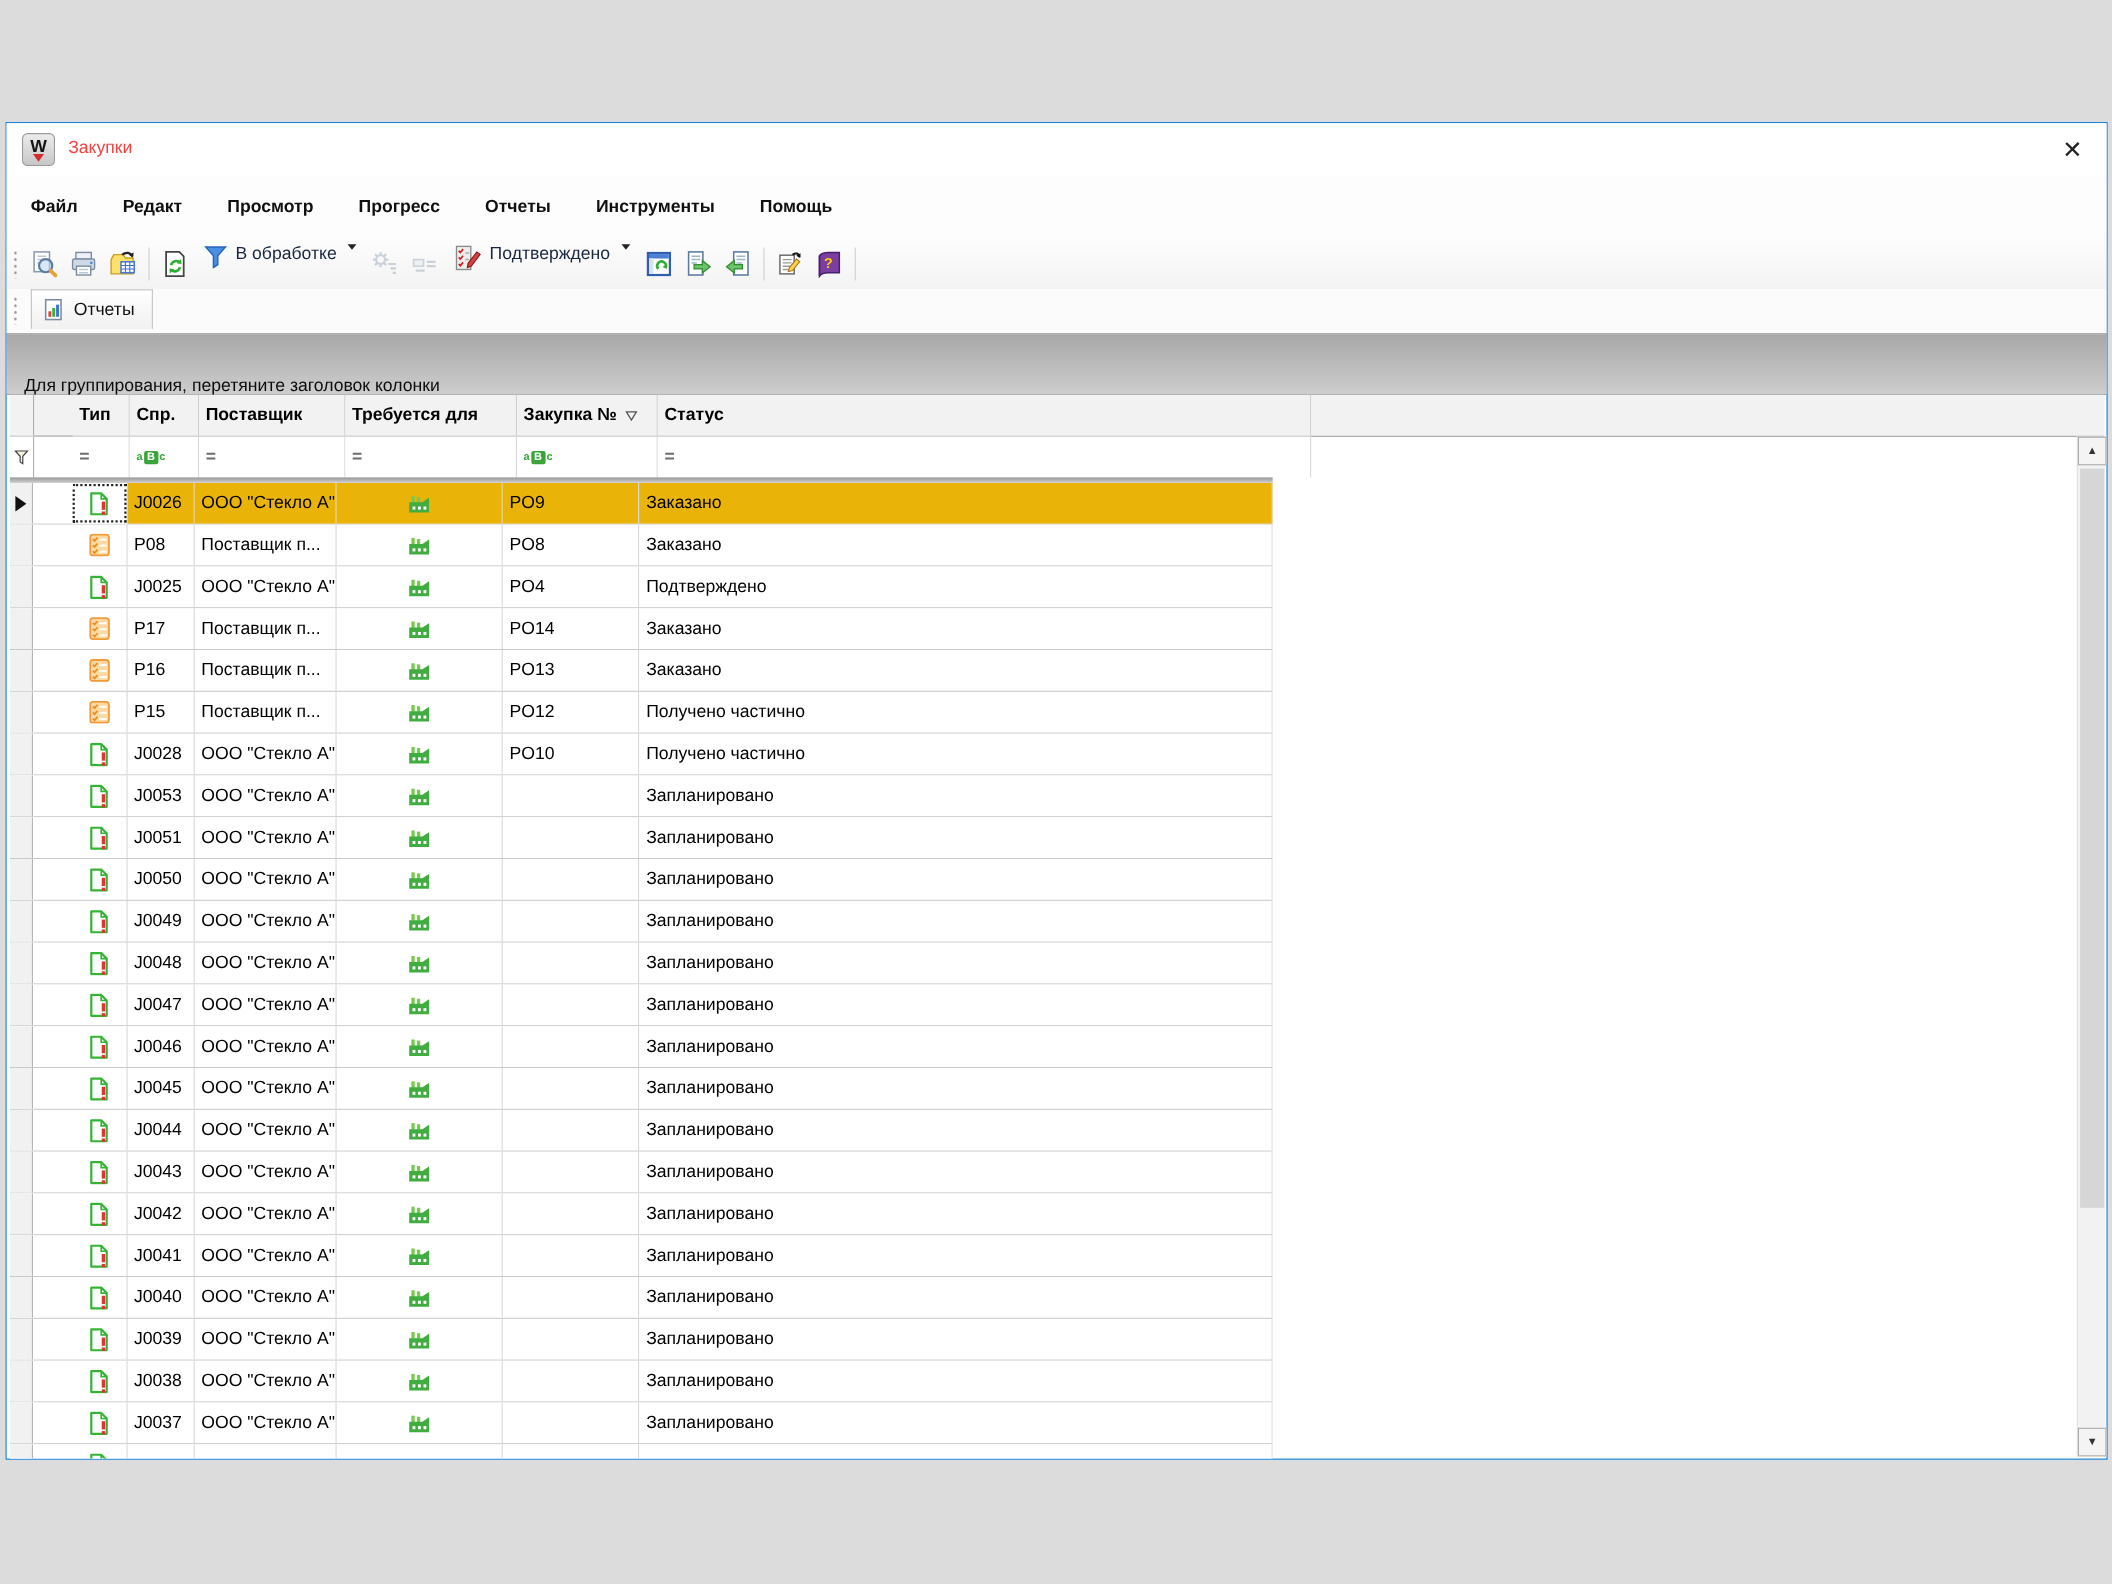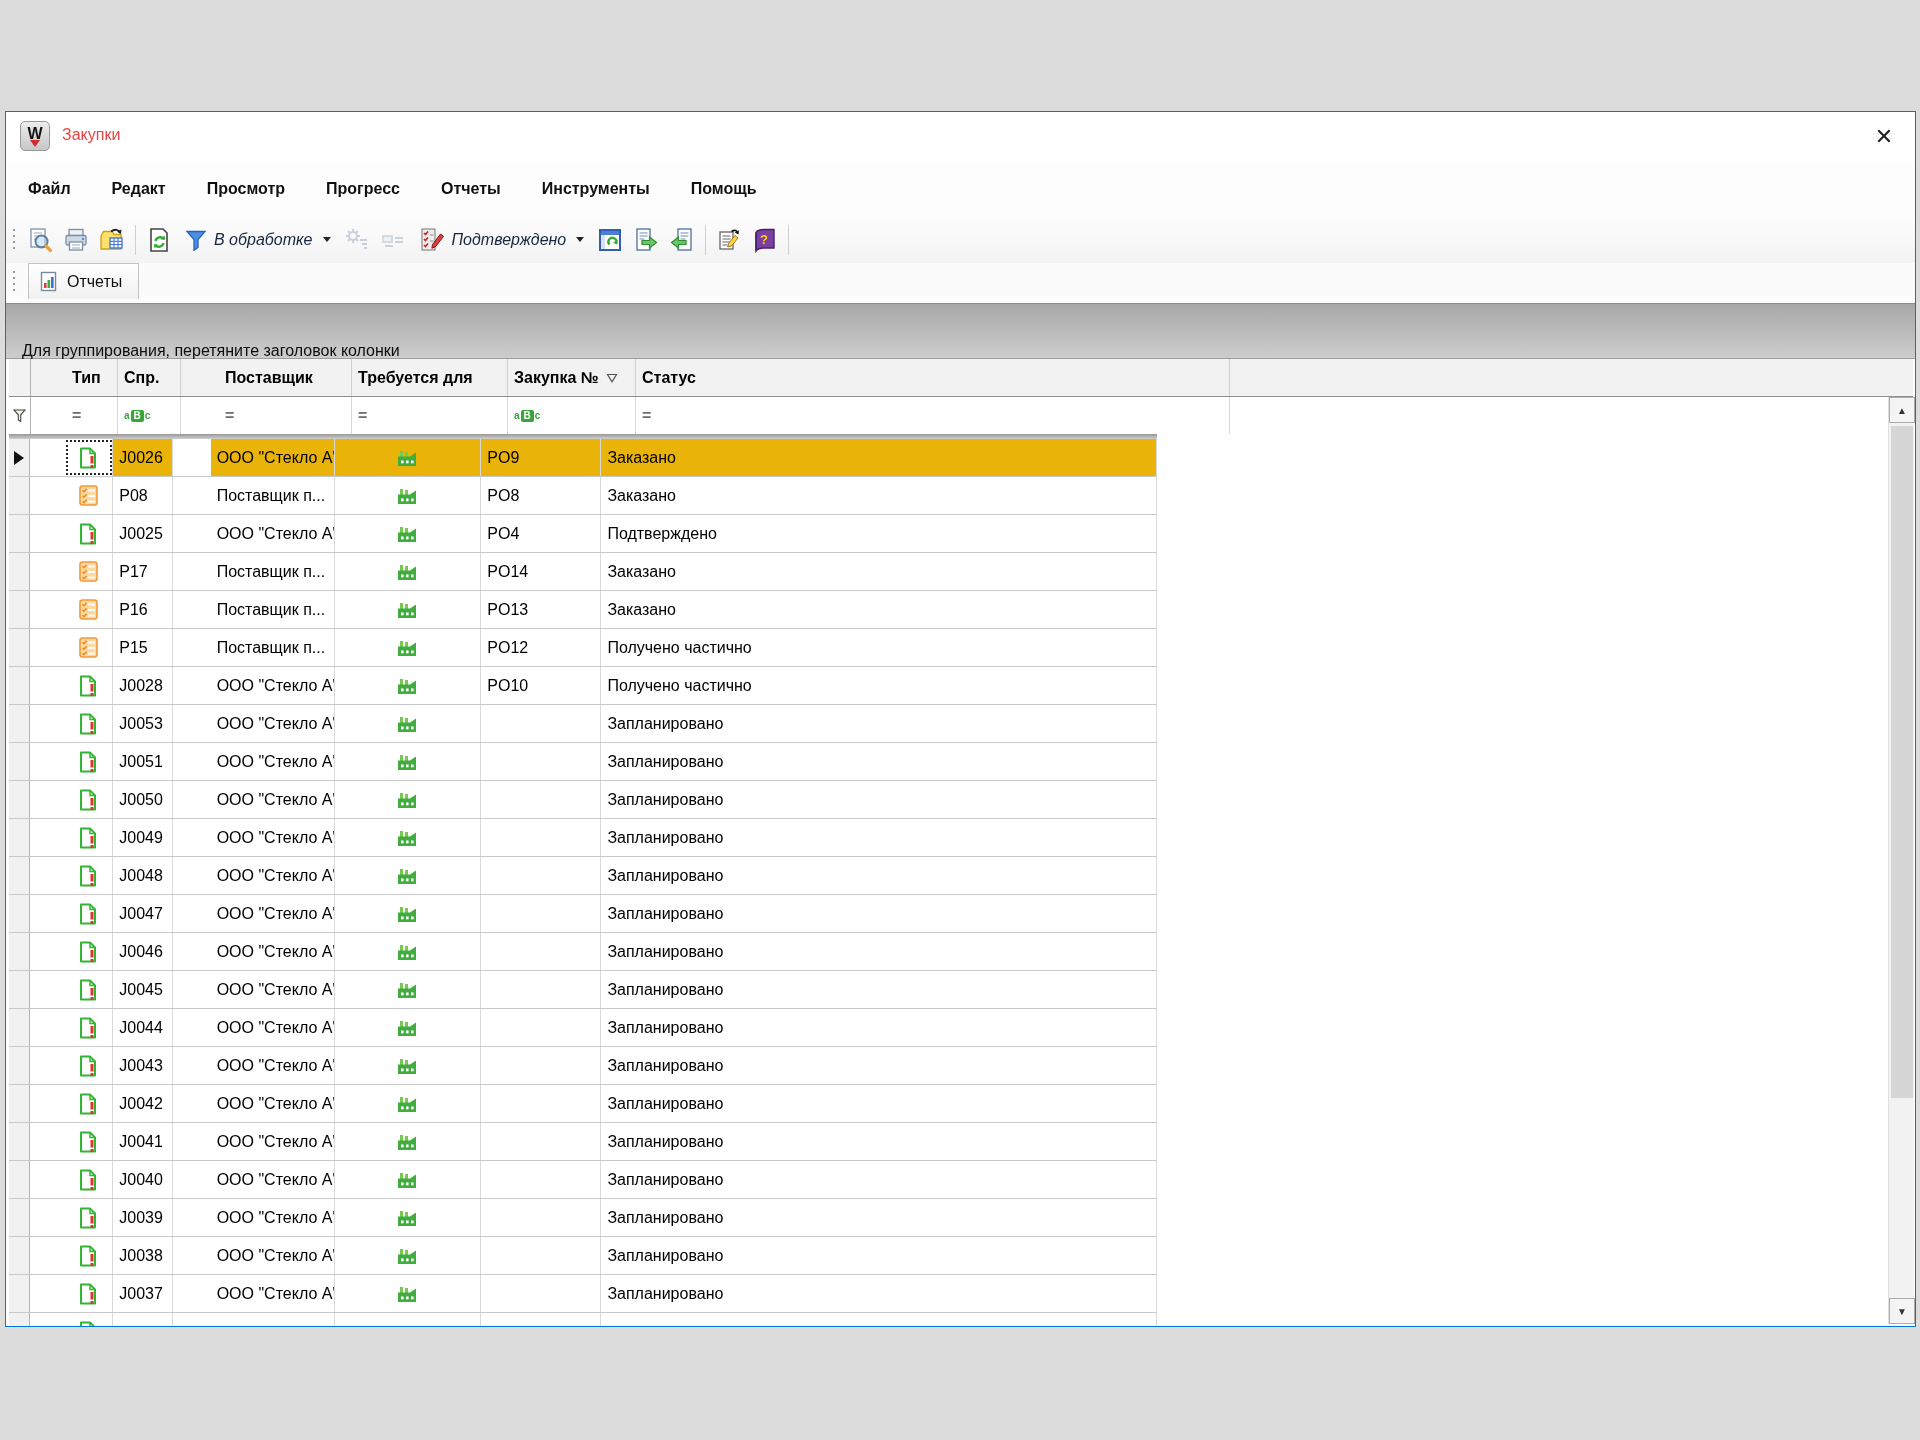--- a/index.html
+++ b/index.html
@@ -29,41 +29,41 @@
 
   
   .toolbar { position:absolute; left:0; right:0; top:104px; height:47px;
     background:linear-gradient(#fdfdfd,#f3f3f3); display:flex; align-items:center; padding-left:4px; }
   .grip { width:4px; height:26px; margin:0 6px 0 2px;
     background-image:radial-gradient(circle,#9a9a9a 1px,transparent 1.3px);
     background-size:4px 6px; background-repeat:repeat-y; }
   .tb-btn { width:36px; height:36px; display:flex; align-items:center; justify-content:center; }
   .tb-btn.disabled { opacity:.45; }
   .tb-sep { width:1px; height:30px; background:#cfcfcf; margin:0 5px; }
-  .tb-combo { display:flex; align-items:center; gap:7px; padding:0 8px; height:36px;font-style:italic; }
+  .tb-combo { display:flex; align-items:flex-start; gap:7px; padding:0 8px; height:36px; }
   .tb-label { font-size:16px; color:#16273f; white-space:nowrap; }
   .dd-arrow { width:0; height:0; border-left:4px solid transparent; border-right:4px solid transparent;
     border-top:5px solid #222; margin-left:3px; }
 
   
   .tabstrip { position:absolute; left:0; right:0; top:151px; height:40px; background:#fbfbfb;
     display:flex; align-items:flex-start; padding-left:4px; }
   .tab { margin-left:6px; height:36px; display:flex; align-items:center; gap:8px; padding:0 16px 0 10px;
     background:linear-gradient(#ffffff,#f1f1f1); border:1px solid #c3c3c3; border-bottom:none; }
   .tab-label { font-size:16px; color:#111; }
 
   
   .groupbar { position:absolute; left:0; right:0; top:191px; height:56px;
     background:linear-gradient(#a8a8a8,#cdcdcd); border-top:1px solid #8d8d8d;
     border-bottom:1px solid #9d9d9d; display:flex; align-items:center; padding-left:16px; }
   .groupbar-text { font-size:16px; color:#0d0d0d;margin-top:40px; }
 
   
   .col-sel { width:22px; } .col-type { width:52px;margin-left:35px; } .col-ref { width:63px; }
-  .col-sup { width:133px;margin-left:38px; } .col-req { width:156px; } .col-po { width:128px; } .col-st { width:594px; }
+  .col-sup { width:133px; } .col-req { width:156px; } .col-po { width:128px; } .col-st { width:594px; }
 
   .grid-header { position:absolute; left:3px; right:2px; top:247px; height:38px; display:flex;
     border-bottom:1px solid #8f8f8f; background:#f2f2f2; }
   .hcell { border-right:1px solid #cfcfcf; display:flex; align-items:center; padding-left:6px;
     font-weight:bold; font-size:16px; color:#000; background:#f2f2f2; }
   .hcell.sel { border-right:1px solid #b0b0b0; }
   .hcell .sort { margin-left:7px; }
   .hfiller { flex:1; background:#f2f2f2; }
 
   .filter-row { position:absolute; left:3px; top:285px; height:37px; display:flex; background:#fff; }

